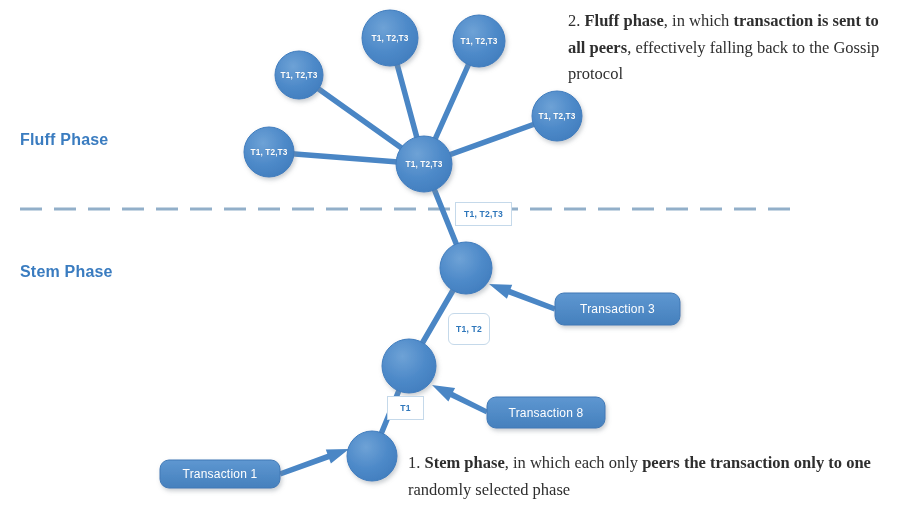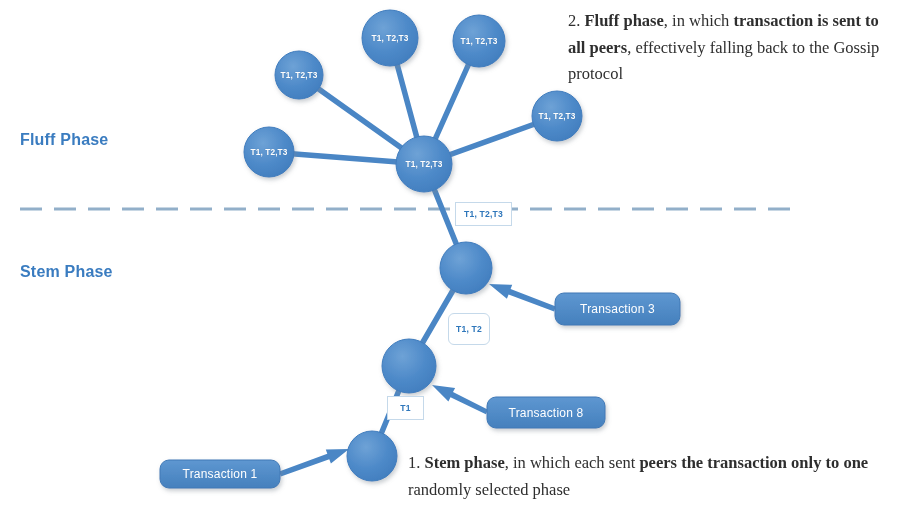--- a/index.html
+++ b/index.html
@@ -133,21 +133,21 @@
         <rect x="555" y="293" width="125" height="32" rx="9" ry="9" fill="url(#txGrad)" stroke="#4079b6" stroke-width="1" filter="url(#softShadow)"></rect>
         <rect x="487" y="397" width="118" height="31" rx="9" ry="9" fill="url(#txGrad)" stroke="#4079b6" stroke-width="1" filter="url(#softShadow)"></rect>
         <rect x="160" y="460" width="120" height="28" rx="9" ry="9" fill="url(#txGrad)" stroke="#4079b6" stroke-width="1" filter="url(#softShadow)"></rect>
       </g>
   </svg>
 
   <div class="phase-label" id="fluff-phase-label">Fluff Phase</div>
   <div class="phase-label" id="stem-phase-label">Stem Phase</div>
 
   <div class="caption" id="caption-fluff"><span>2. </span><b>Fluff phase</b><span>, in which </span><b>transaction is sent to all peers</b><span>, effectively falling back to the Gossip protocol</span></div>
-  <div class="caption" id="caption-stem"><span>1. </span><b>Stem phase</b><span>, in which each sent </span><b>peers the transaction only to one</b><span> randomly selected phase</span></div>
+  <div class="caption" id="caption-stem"><span>1. </span><b>Stem phase</b><span>, in which each only </span><b>peers the transaction only to one</b><span> randomly selected phase</span></div>
 
   <div id="overlay-text">
       <div class="node-text" style="left: 424px; top: 164px;">T1, T2,T3</div>
       <div class="node-text" style="left: 390px; top: 38px;">T1, T2,T3</div>
       <div class="node-text" style="left: 479px; top: 41px;">T1, T2,T3</div>
       <div class="node-text" style="left: 299px; top: 75px;">T1, T2,T3</div>
       <div class="node-text" style="left: 269px; top: 152px;">T1, T2,T3</div>
       <div class="node-text" style="left: 557px; top: 116px;">T1, T2,T3</div>
       <div class="tx-text" style="left: 617.5px; top: 309px;">Transaction 3</div>
       <div class="tx-text" style="left: 546px; top: 412.5px;">Transaction 8</div>

